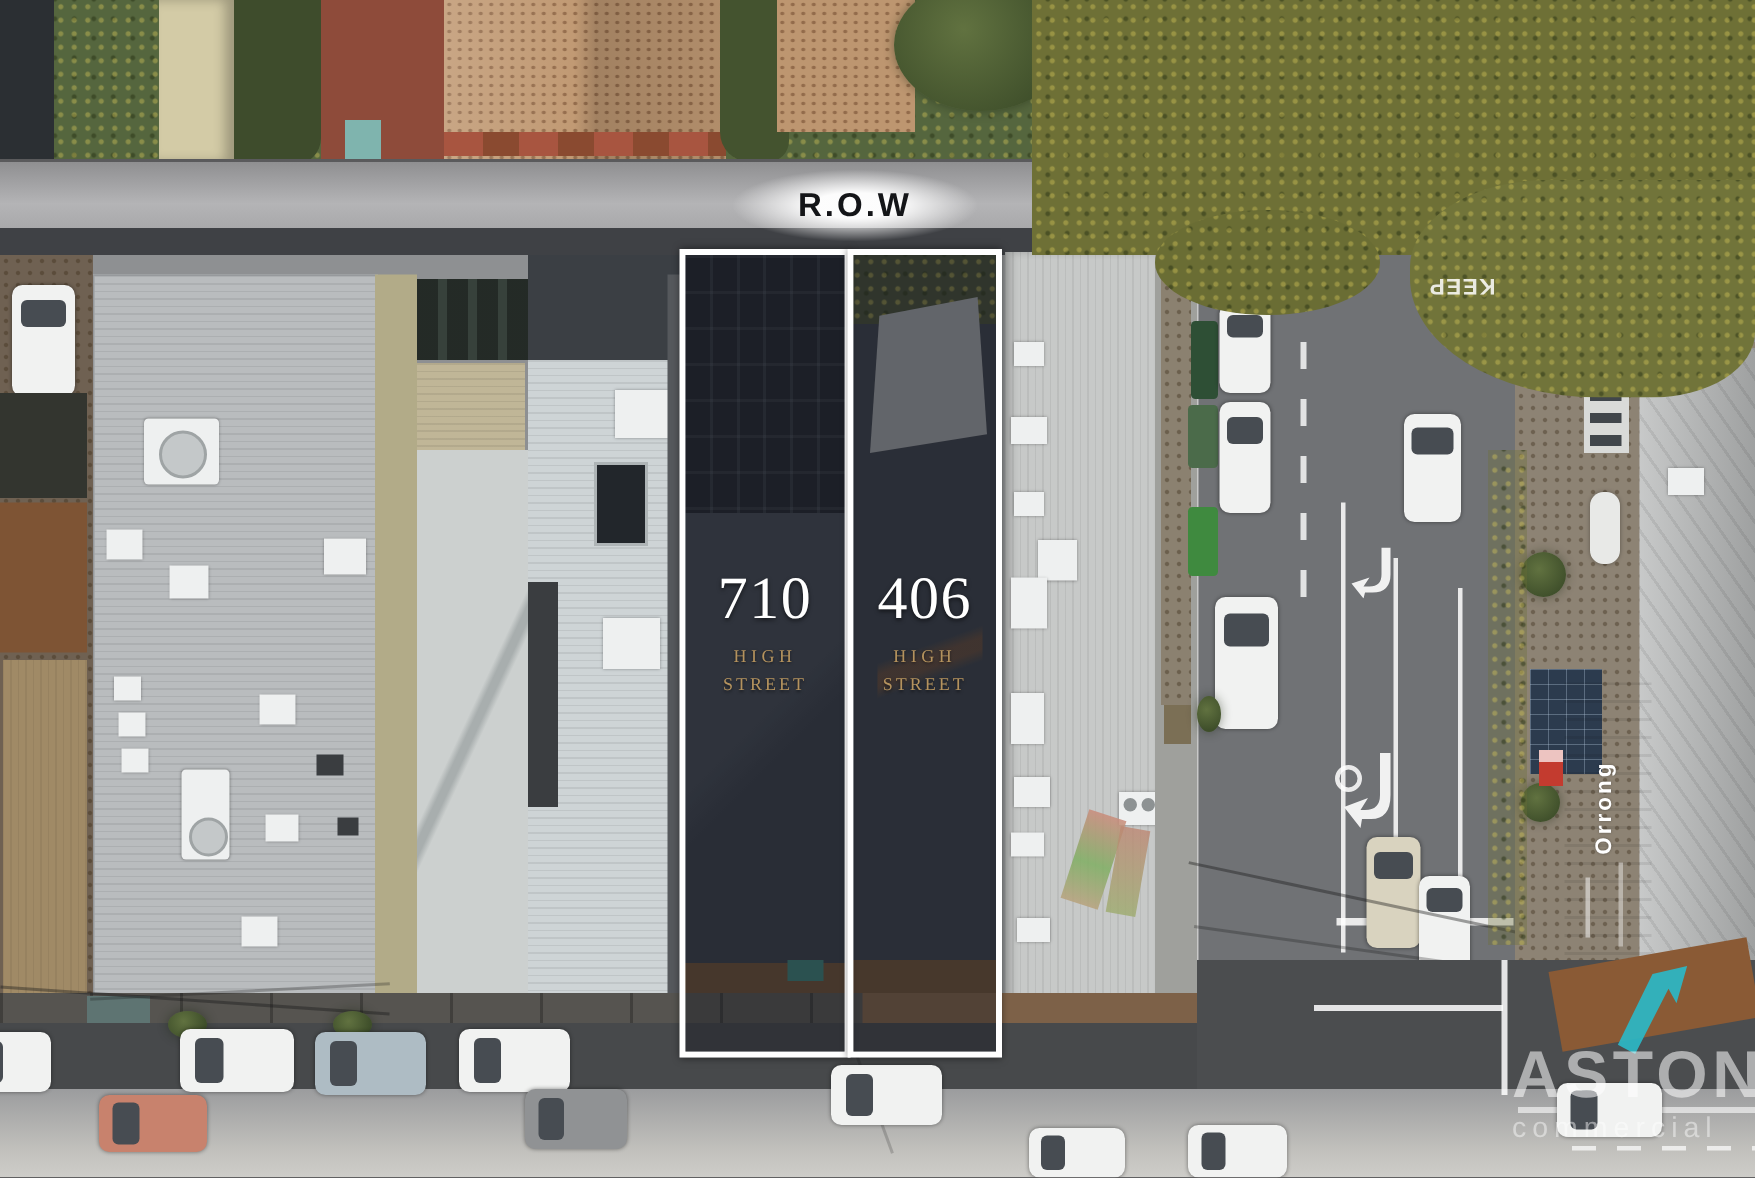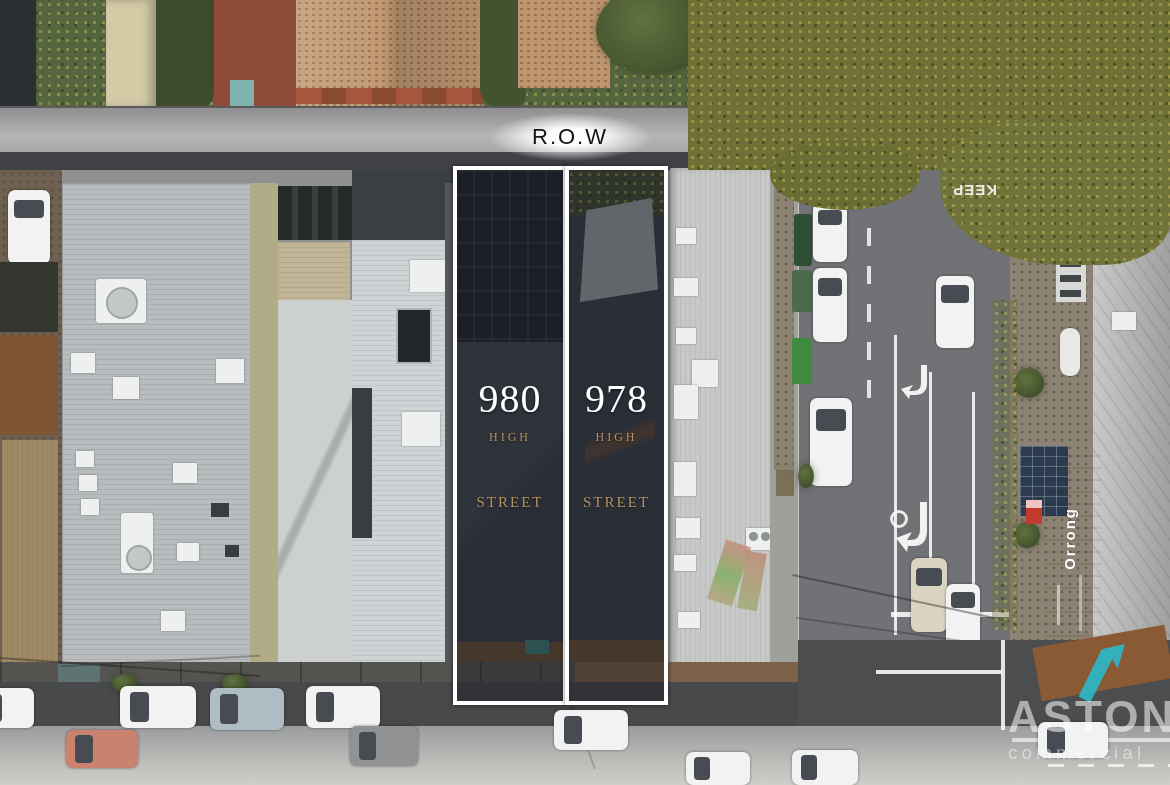--- a/index.html
+++ b/index.html
@@ -25,25 +25,25 @@
   .line{position:absolute;background:rgba(255,255,255,.85);}
   .cable{position:absolute;height:2px;background:rgba(25,25,25,.4);}
   
   .outline{position:absolute;border:4px solid #ffffff;box-shadow:0 0 5px rgba(0,0,0,.55);z-index:5;}
   .outline .overlay{position:absolute;inset:0;background:rgba(14,17,26,.38);}
   .plabel{position:absolute;left:0;right:0;top:205px;text-align:center;z-index:6;}
   .pnum{font-family:"Liberation Serif",serif;font-size:40px;color:#ffffff;letter-spacing:1px;
         text-shadow:0 1px 3px rgba(0,0,0,.6);}
   .pgold{font-family:"Liberation Serif",serif;font-size:12px;color:#b5935e;letter-spacing:3px;
          line-height:19px;text-shadow:0 1px 2px rgba(0,0,0,.5);margin-top:6px;}
-  .pgold2{font-family:"Liberation Serif",serif;font-size:15px;color:#b5935e;letter-spacing:2px;
-         line-height:19px;text-shadow:0 1px 2px rgba(0,0,0,.5);margin-top:46px;}
+  .pgold2{font-family:"Liberation Serif",serif;font-size:12px;color:#b5935e;letter-spacing:2px;
+         line-height:19px;text-shadow:0 1px 2px rgba(0,0,0,.5);}
   .glow-label{position:absolute;display:flex;align-items:center;justify-content:center;z-index:6;
          background:radial-gradient(closest-side,rgba(255,255,255,.97) 35%,rgba(255,255,255,0));
-         font-weight:400;color:#141518;}
+         font-weight:700;color:#141518;}
   .keep{position:absolute;transform:rotate(180deg);color:rgba(255,255,255,.85);
         font-weight:700;font-size:15px;letter-spacing:1px;z-index:3;}
   .orrong{position:absolute;writing-mode:vertical-rl;transform:rotate(180deg);color:#ffffff;
         font-weight:700;font-size:15px;letter-spacing:2px;z-index:3;text-shadow:0 0 2px rgba(0,0,0,.3);}
   .wm-brand{position:absolute;font-size:44px;font-weight:700;color:rgba(255,255,255,.55);
         letter-spacing:3px;z-index:7;}
   .wm-sub{position:absolute;font-size:19px;font-weight:300;color:rgba(255,255,255,.45);
         letter-spacing:4px;z-index:7;}
 </style>
 </head>
@@ -216,29 +216,29 @@
   <div class="cable" style="left:548px;top:735px;width:70px;transform:rotate(70deg);opacity:.5;z-index:2;"></div>
   <div class="car h" style="left:66px;top:730px;width:72px;height:38px;background:#c8826d;z-index:3;"></div>
   <div class="car h" style="left:350px;top:726px;width:68px;height:40px;background:#909294;z-index:3;"></div>
   <div class="car h" style="left:686px;top:752px;width:64px;height:33px;z-index:3;"></div>
   <div class="car h" style="left:792px;top:750px;width:66px;height:35px;z-index:3;"></div>
   <div class="car h" style="left:1038px;top:722px;width:70px;height:36px;z-index:3;"></div>
 
   <div class="outline" style="left:453px;top:166px;width:106px;height:531px;">
     <div class="overlay"></div>
     <div class="plabel">
-      <div class="pnum">980</div>
+      <div class="pnum">710</div>
       <div class="pgold">HIGH</div>
       <div class="pgold2">STREET</div>
     </div>
   </div>
   <div class="outline" style="left:565px;top:166px;width:95px;height:531px;">
     <div class="overlay"></div>
     <div class="plabel">
-      <div class="pnum">978</div>
+      <div class="pnum">406</div>
       <div class="pgold">HIGH</div>
       <div class="pgold2">STREET</div>
     </div>
   </div>
 
   <div class="glow-label" style="left:488px;top:113px;width:164px;height:48px;font-size:22px;letter-spacing:2px;">R.O.W</div>
 
 
   <svg style="position:absolute;left:1072px;top:644px;width:54px;height:64px;z-index:7;" viewBox="0 0 60 72">
       <path d="M33 6 L59 0 L51 28 L45 17 L20 66 L7 59 Z" fill="#2bb7c6" opacity="0.92"></path>

